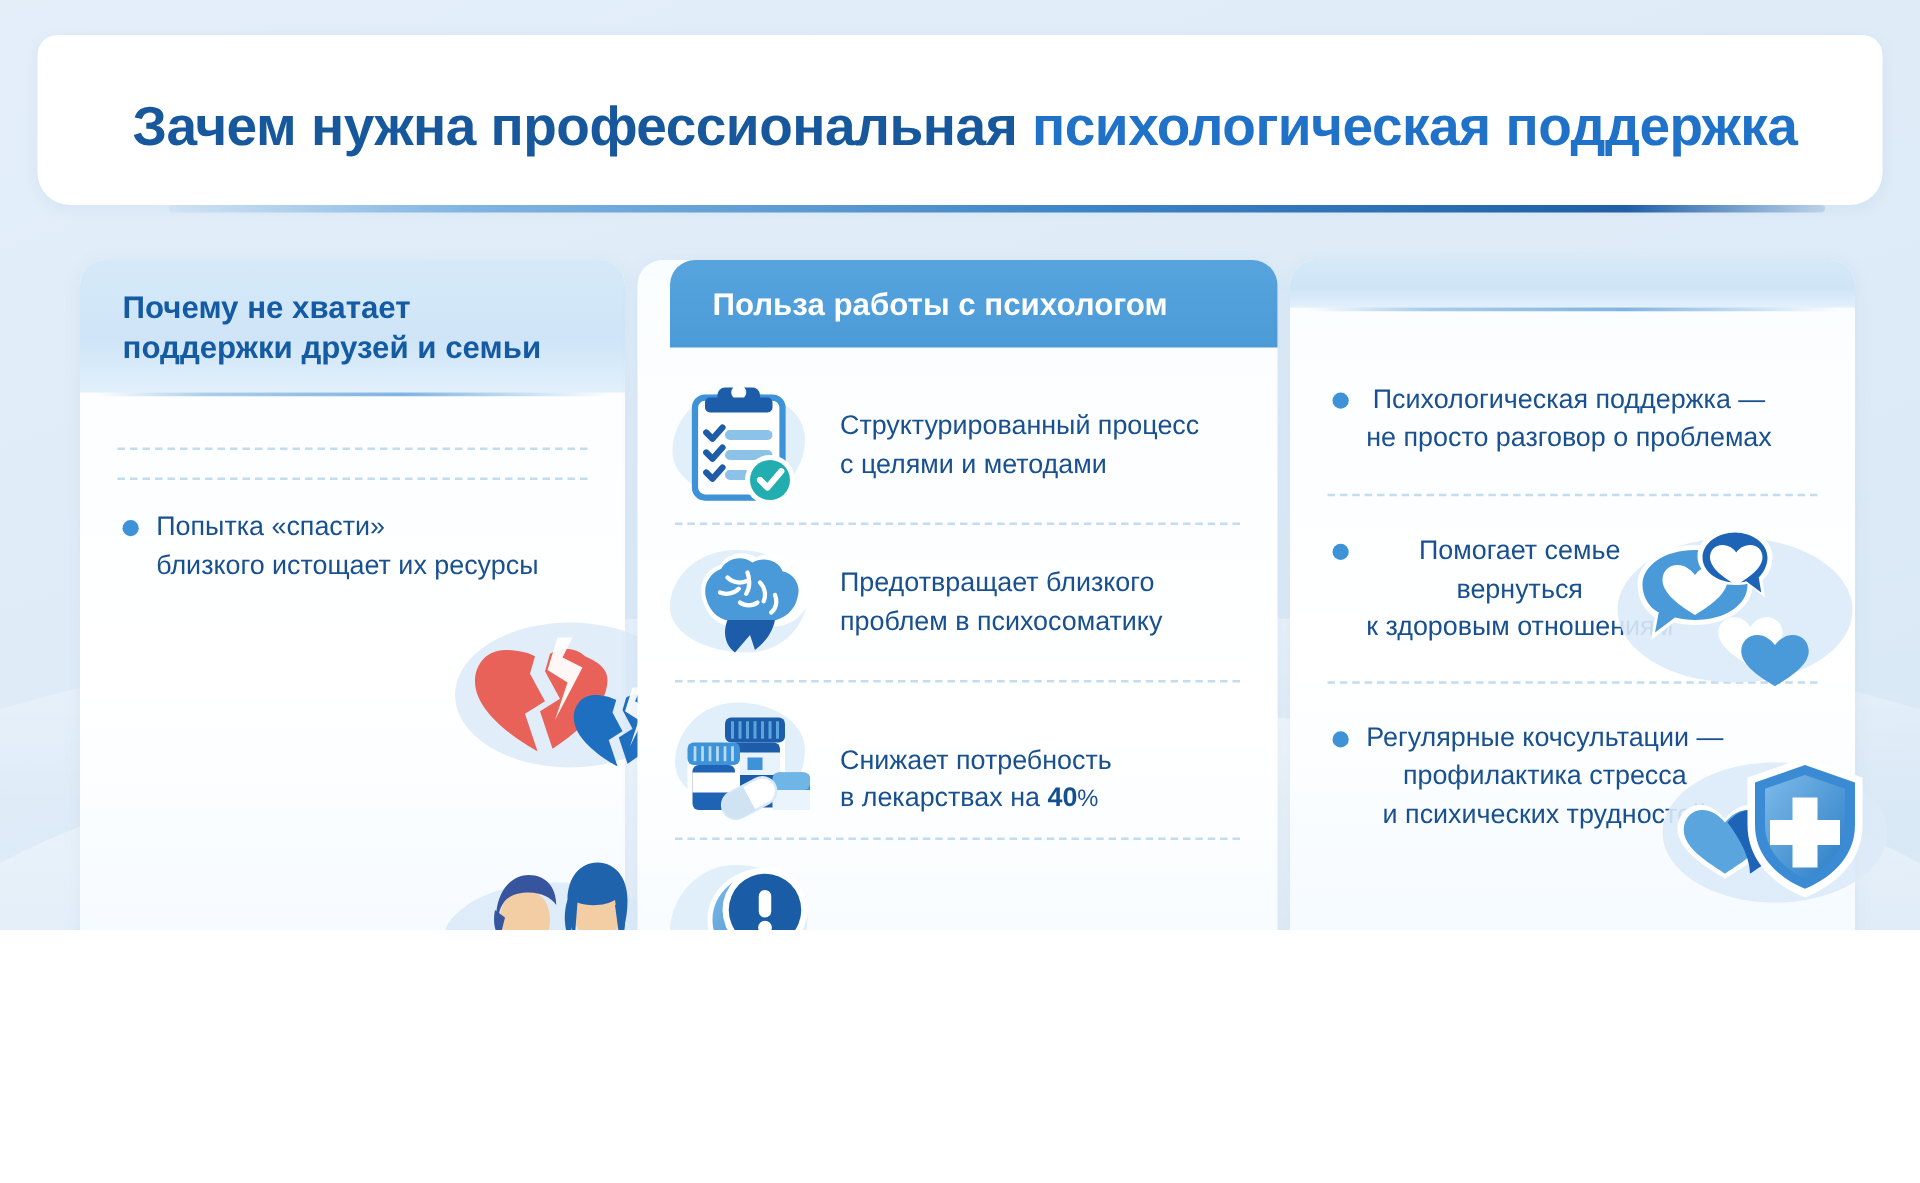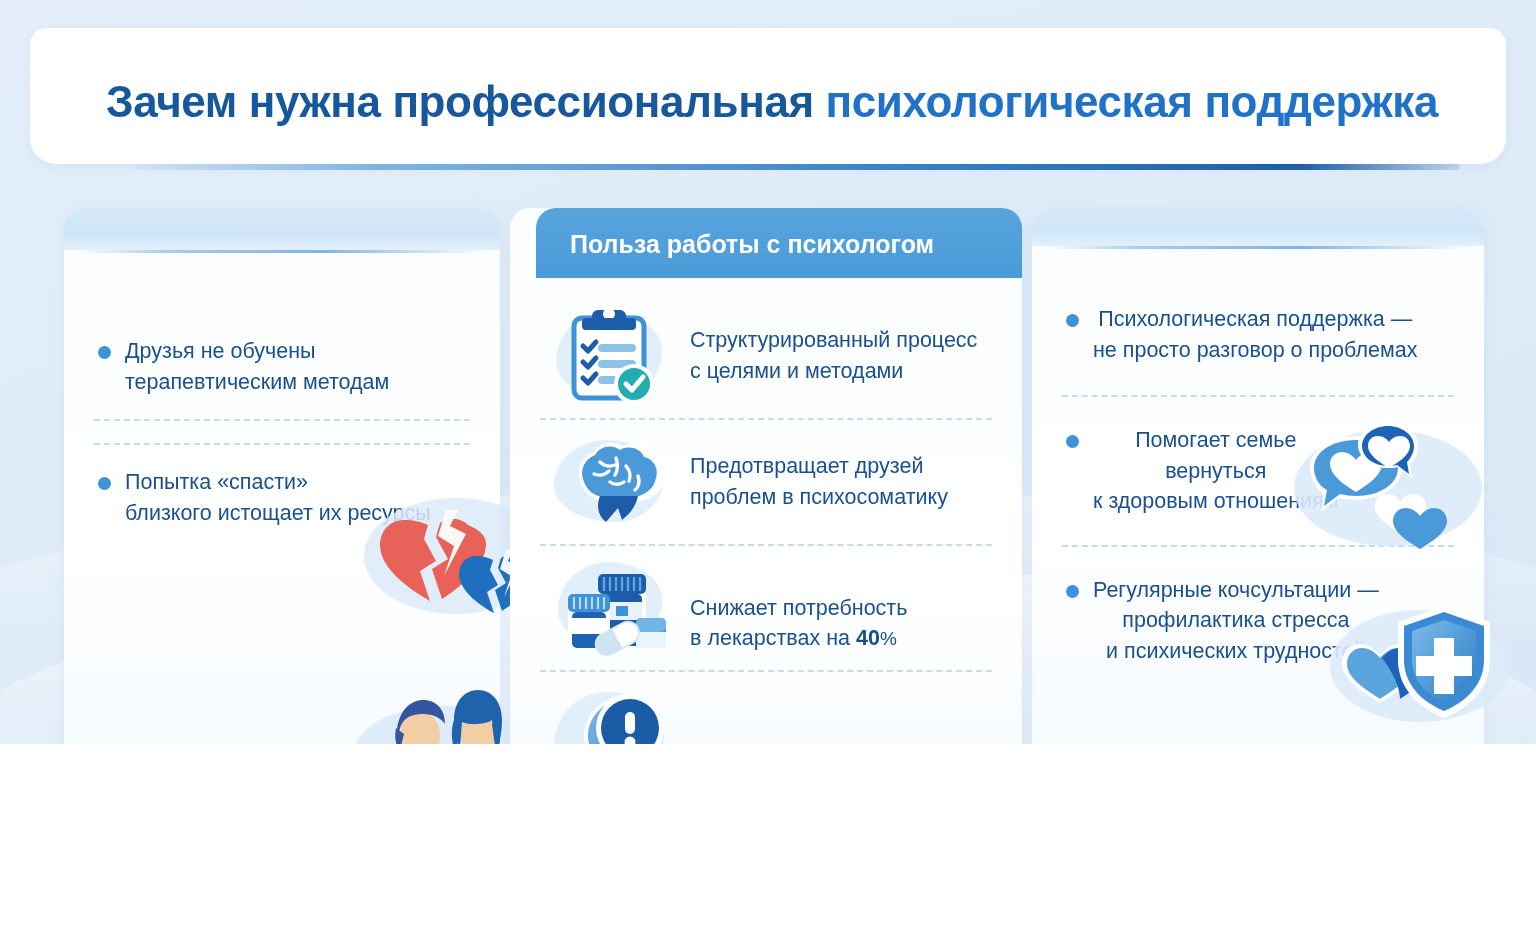--- a/index.html
+++ b/index.html
@@ -159,21 +159,21 @@
     height: 0;
     border-top: 2px dashed #c3dcf0;
   }
 
   
   .benefit-row {
     position: relative;
     display: flex;
     align-items: center;
     gap: 18px;
-    padding: 0 26px 0 44px;
+    padding: 0 26px 0 26px;
     min-height: 104px;
   }
   .benefit-icon {
     position: relative;
     flex: 0 0 auto;
     width: 118px;
     height: 104px;
   }
   .benefit-text {
     font-size: 21.5px;
@@ -215,30 +215,27 @@
     <div class="page-title">
       <span class="title-a">Зачем нужна профессиональная </span><span class="title-b">психологическая поддержка</span>
     </div>
     <div class="title-rule"></div>
   </div>
 
   <div class="cols">
 
     <div class="card card-side col-left">
       <div class="chip-head chip-soft">
+        <div class="chip-title" style="white-space:pre-line">Почему не хватает
+поддержки друзей и семьи</div>
         <div class="chip-underline"></div>
       </div>
 
       <div class="bullets" style="top:128px;">
 
-        <div class="bullet-row">
-          <span class="dot"></span>
-          <span class="bullet-text">Друзья не обучены
-терапевтическим методам</span>
-        </div>
         <div class="dash" style="margin-top:22px;margin-bottom:22px;"></div>
 
         <div class="dash" style="margin-top:22px;margin-bottom:22px;"></div>
 
         <div class="bullet-row">
           <span class="dot"></span>
           <span class="bullet-text">Попытка «спасти»
 близкого истощает их ресурсы</span>
         </div>
       </div>
@@ -304,21 +301,21 @@
         <div class="benefit-row">
           <div class="benefit-icon">
             <div class="blob" style="left:0px; top:10px; width:110px; height:82px;"></div>
             <svg width="118" height="104" viewBox="0 0 118 104" style="position:absolute;left:0;top:0;">
               <path d="M26 50c-4-12 2-24 14-28 6-10 20-12 29-6 10-6 24-2 28 8 12 2 18 14 14 25-2 12-12 20-24 22H52c-14 0-22-8-26-21z" fill="#ffffff"></path>
               <path d="M29 49c-3-10 2-20 12-24 5-9 17-11 25-5 8-5 21-2 24 7 10 2 15 12 12 21-2 10-10 17-21 19H52c-12 0-20-7-23-18z" fill="#4a9ad9"></path>
               <path d="M46 32c4 4 10 5 15 3M40 44c5 2 11 1 15-3M62 28c2 6 2 12-1 17M72 36c4 4 5 10 3 15M56 52c4 3 10 3 14 0M84 46c2 5 1 11-3 14" stroke="#ffffff" stroke-width="3.4" fill="none" stroke-linecap="round"></path>
               <path d="M46 66h38c-2 10-8 18-16 24l-4-12-12 14c-8-6-10-16-6-26z" fill="#1d5ca8"></path>
             </svg>
           </div>
-          <div class="benefit-text">Предотвращает друзей
+          <div class="benefit-text">Предотвращает близкого
 проблем в психосоматику</div>
         </div>
         <div class="dash" style="margin-top:10px;margin-bottom:10px;"></div>
 
         <div class="benefit-row">
           <div class="benefit-icon">
             <div class="blob" style="left:4px; top:6px; width:104px; height:86px;"></div>
             <svg width="118" height="104" viewBox="0 0 118 104" style="position:absolute;left:0;top:0;">
               <rect x="46" y="24" width="44" height="66" rx="6" fill="#ffffff" stroke="#ffffff" stroke-width="4"></rect>
               <rect x="48" y="38" width="40" height="52" rx="5" fill="#1d5ca8"></rect>

